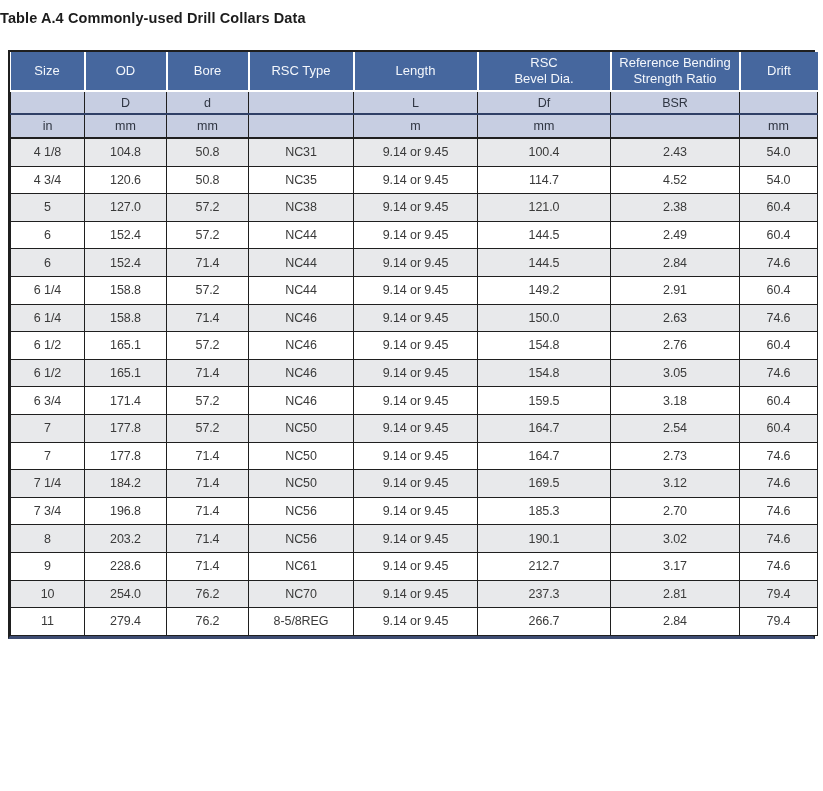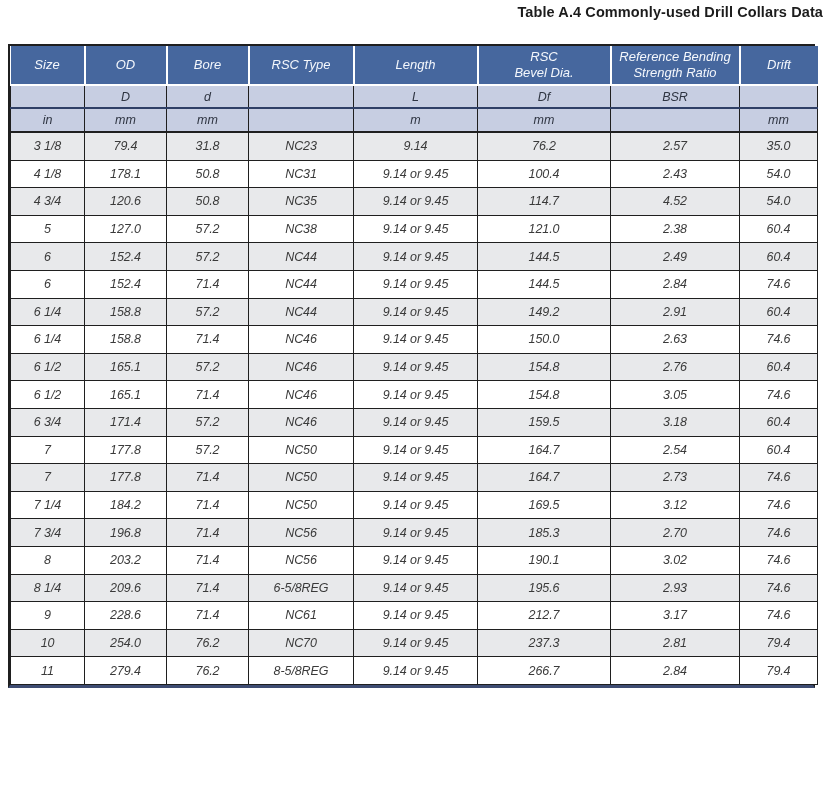--- a/index.html
+++ b/index.html
@@ -11,32 +11,31 @@
   }
   .page {
     width: 823px;
     height: 791px;
     background: #ffffff;
     overflow: hidden;
     box-sizing: border-box;
   }
   .title {
     margin: 0;
-    padding-top: 4px;
-    text-align: right;
+    padding-top: 10px;
+    text-align: left;
     font-size: 14.5px;
     font-weight: bold;
     color: #1c1c1c;
     letter-spacing: 0.1px;
   }
   .table-wrap {
     margin: 24px 8px 4px 8px;
     border: 2px solid var(--border-dark, #1f1f1f);
     border-bottom: 3px solid var(--border-navy-thick, #3e4c72);
-    font-style: italic;
   }
   table {
     width: 100%;
     border-collapse: collapse;
     table-layout: fixed;
   }
   
   thead tr.main th {
     background: var(--header-bg, #46679E);
     color: var(--header-text, #f4f7fc);
@@ -140,32 +139,22 @@
           <td>mm</td>
           <td></td>
           <td>m</td>
           <td>mm</td>
           <td></td>
           <td>mm</td>
         </tr>
       </thead>
       <tbody>
           <tr>
-            <td>3 1/8</td>
-            <td>79.4</td>
-            <td>31.8</td>
-            <td>NC23</td>
-            <td>9.14</td>
-            <td>76.2</td>
-            <td>2.57</td>
-            <td>35.0</td>
-          </tr>
-          <tr>
             <td>4 1/8</td>
-            <td>178.1</td>
+            <td>104.8</td>
             <td>50.8</td>
             <td>NC31</td>
             <td>9.14 or 9.45</td>
             <td>100.4</td>
             <td>2.43</td>
             <td>54.0</td>
           </tr>
           <tr>
             <td>4 3/4</td>
             <td>120.6</td>
@@ -300,30 +289,20 @@
             <td>8</td>
             <td>203.2</td>
             <td>71.4</td>
             <td>NC56</td>
             <td>9.14 or 9.45</td>
             <td>190.1</td>
             <td>3.02</td>
             <td>74.6</td>
           </tr>
           <tr>
-            <td>8 1/4</td>
-            <td>209.6</td>
-            <td>71.4</td>
-            <td>6-5/8REG</td>
-            <td>9.14 or 9.45</td>
-            <td>195.6</td>
-            <td>2.93</td>
-            <td>74.6</td>
-          </tr>
-          <tr>
             <td>9</td>
             <td>228.6</td>
             <td>71.4</td>
             <td>NC61</td>
             <td>9.14 or 9.45</td>
             <td>212.7</td>
             <td>3.17</td>
             <td>74.6</td>
           </tr>
           <tr>

